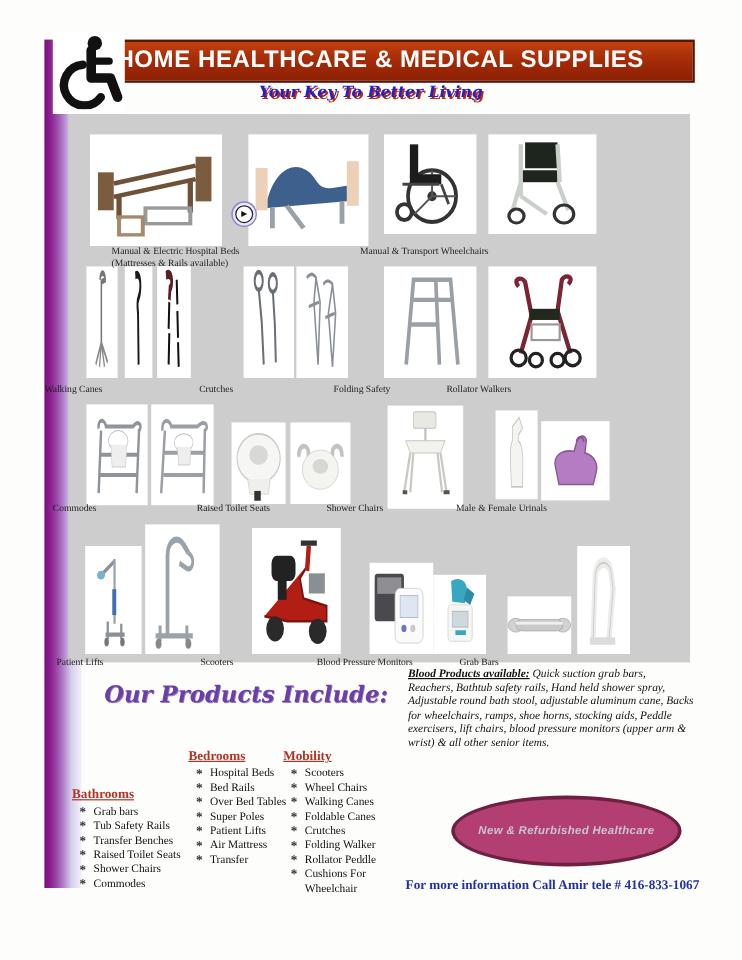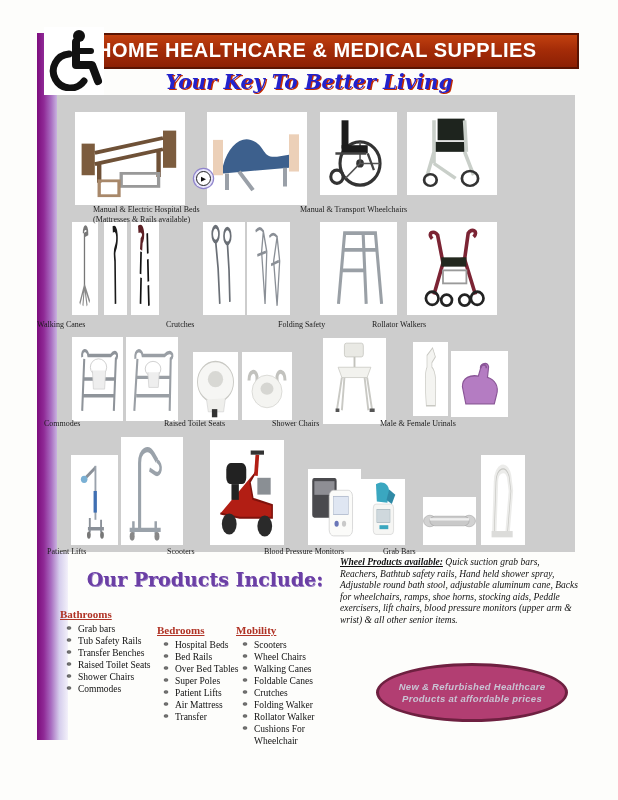--- a/index.html
+++ b/index.html
@@ -12,33 +12,33 @@
   #logo-box{position:absolute;left:44px;top:27px;width:60px;height:68px;background:#ffffff;z-index:3;}
   
   #banner{position:absolute;left:95px;top:33px;width:484px;height:36px;z-index:2;
     background:linear-gradient(180deg,#c2410f 0%,#a52c08 45%,#8c2004 100%);
     border:2px solid #5a1403;box-sizing:border-box;
     color:#ffffff;font-family:"Liberation Sans",sans-serif;font-weight:bold;
     font-size:20px;line-height:31px;letter-spacing:0.5px;}
   
   #tagline{position:absolute;left:159px;top:70px;width:300px;height:22px;z-index:2;
     text-align:center;font-family:"DejaVu Serif",serif;font-style:italic;font-weight:bold;
-    font-size:20px;color:#2222cc;text-shadow:1.4px 1.2px 0 #c32b00;}
+    font-size:13px;color:#2222cc;text-shadow:1.4px 1.2px 0 #c32b00;}
   
   #panel{position:absolute;left:57px;top:95px;width:518px;height:457px;background:#cdcdcd;z-index:2;}
   .pbox{position:absolute;background:#ffffff;z-index:3;}
   .pbox svg{display:block;width:100%;height:100%;}
   .cap{position:absolute;z-index:4;font-size:8px;line-height:10px;color:#1b1b1b;}
   #play-btn{position:absolute;left:196px;top:171px;width:13px;height:13px;z-index:5;
     background:#ffffff;border:1.5px solid #222;border-radius:50%;
     box-shadow:0 0 0 2px #e9e7fb,0 0 0 3.2px #8f84cc;
     font-size:6.5px;line-height:13px;text-align:center;color:#111;cursor:pointer;}
   
   #products-title{position:absolute;left:70px;top:568px;width:270px;text-align:center;z-index:2;
-    font-family:"DejaVu Serif",serif;font-weight:bold;
+    font-family:"DejaVu Serif",serif;font-style:italic;font-weight:bold;
     font-size:19px;color:#6b3fa5;text-shadow:0.6px 0.6px 0 #9a7ec4;}
   .col{position:absolute;z-index:2;}
   .col-heading{font-weight:bold;font-size:11px;color:#b03325;text-decoration:underline;margin-bottom:3px;}
   .col ul{list-style:none;margin:0;padding:0;}
   .col li{display:flex;font-size:9.5px;line-height:12px;color:#111;}
   .col li::before{content:"*";flex:0 0 18px;text-align:center;font-weight:bold;font-size:11px;color:#333;}
   #other-products{position:absolute;left:340px;top:557px;width:238px;z-index:2;
     font-style:italic;font-size:9.5px;line-height:11.6px;color:#111;}
   #other-products .op-label{font-weight:bold;text-decoration:underline;}
   #rental-note{position:absolute;left:340px;top:644px;width:235px;text-align:center;z-index:2;
@@ -303,21 +303,21 @@
       <path d="M24 88 L72 88" stroke="#dcdcda" stroke-width="7"></path>
     </svg>
   </div>
   <div class="cap" style="left:47px;top:547px;width:160px"><span>Patient Lifts</span></div>
   <div class="cap" style="left:167px;top:547px;width:160px"><span>Scooters</span></div>
   <div class="cap" style="left:264px;top:547px;width:160px"><span>Blood Pressure Monitors</span></div>
   <div class="cap" style="left:383px;top:547px;width:160px"><span>Grab Bars</span></div>
 
   <div id="products-title">Our Products Include:</div>
 
-  <div class="col" style="left:60px;top:608px;width:96px">
+  <div class="col" style="left:60px;top:656px;width:96px">
     <div class="col-heading">Bathrooms</div>
     <ul>
       <li>
           <span>Grab bars</span>
         </li>
       <li>
           <span>Tub Safety Rails</span>
         </li>
       <li>
           <span>Transfer Benches</span>
@@ -376,32 +376,32 @@
       <li>
           <span>Foldable Canes</span>
         </li>
       <li>
           <span>Crutches</span>
         </li>
       <li>
           <span>Folding Walker</span>
         </li>
       <li>
-          <span>Rollator Walker</span>
+          <span>Rollator Peddle</span>
         </li>
       <li>
           <span>Cushions For Wheelchair</span>
         </li>
     </ul>
   </div>
 
   <div id="other-products">
-    <span class="op-label">Wheel Products available:</span><span> Quick suction grab bars, Reachers, Bathtub safety rails, Hand held shower spray, Adjustable round bath stool, adjustable aluminum cane, Backs for wheelchairs, ramps, shoe horns, stocking aids, Peddle exercisers, lift chairs,  blood pressure monitors (upper arm &amp; wrist) &amp; all other senior items.</span>
+    <span class="op-label">Blood Products available:</span><span> Quick suction grab bars, Reachers, Bathtub safety rails, Hand held shower spray, Adjustable round bath stool, adjustable aluminum cane, Backs for wheelchairs, ramps, shoe horns, stocking aids, Peddle exercisers, lift chairs,  blood pressure monitors (upper arm &amp; wrist) &amp; all other senior items.</span>
   </div>
 
 
   <div id="badge-oval">
     <div>New &amp; Refurbished Healthcare</div>
-    <div>Products at affordable  prices</div>
-  </div>
-
+  </div>
+
+  <div id="contact-line">For more information Call Amir tele #  416-833-1067</div>
 
 </div>
 
 </body></html>

